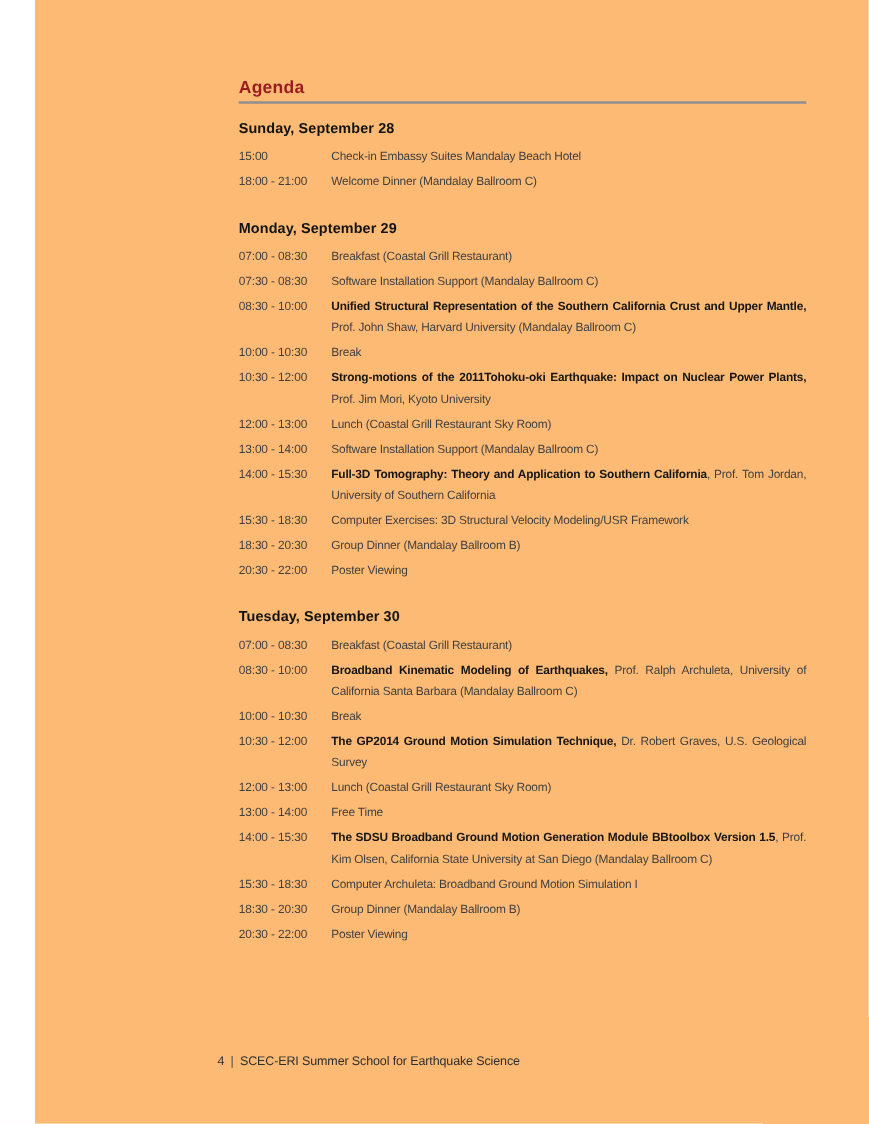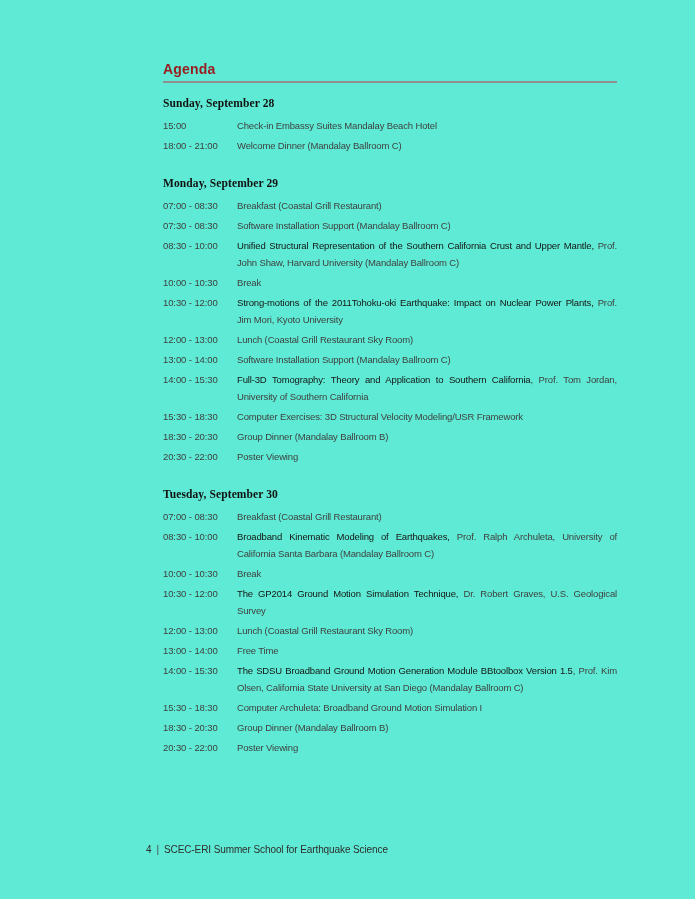--- a/index.html
+++ b/index.html
@@ -10,22 +10,23 @@
   body {
     width: 695px;
     height: 899px;
     position: relative;
     font-family: "Liberation Sans", sans-serif;
     -webkit-font-smoothing: antialiased;
   }
   .page {
     position: absolute;
     inset: 0;
-    background: #5eead4;
+    background: #fdba74;
     overflow: hidden;
+    margin-left: 28px;
   }
   .content {
     position: absolute;
     left: 163px;
     width: 454px;
     top: 61px;
   }
   .doc-title {
     font-size: 14px;
     font-weight: 700;
@@ -41,21 +42,20 @@
   }
   .section { margin-top: 13px; }
   .section + .section { margin-top: 22px; }
   .section-heading {
     font-size: 11.5px;
     font-weight: 700;
     color: #121212;
     line-height: 14px;
     margin-bottom: 7px;
     letter-spacing: 0.1px;
-    font-family: Liberation Serif, serif;
   }
   .row {
     display: flex;
     margin-bottom: 3px;
     justify-content: space-between;
   }
   .time {
     flex: none;
     width: 74px;
     font-size: 9.5px;
@@ -65,21 +65,21 @@
   }
   .desc {
     flex: 1;
     font-size: 9.5px;
     line-height: 17px;
     color: #3f3f3f;
     text-align: justify;
     letter-spacing: -0.15px;
   }
   .item-title {
-    font-weight: 400;
+    font-weight: 700;
     color: #151515;
   }
   .footer {
     position: absolute;
     left: 146px;
     top: 843px;
     font-size: 10px;
     line-height: 13px;
     color: #2e2e2e;
     letter-spacing: -0.1px;

